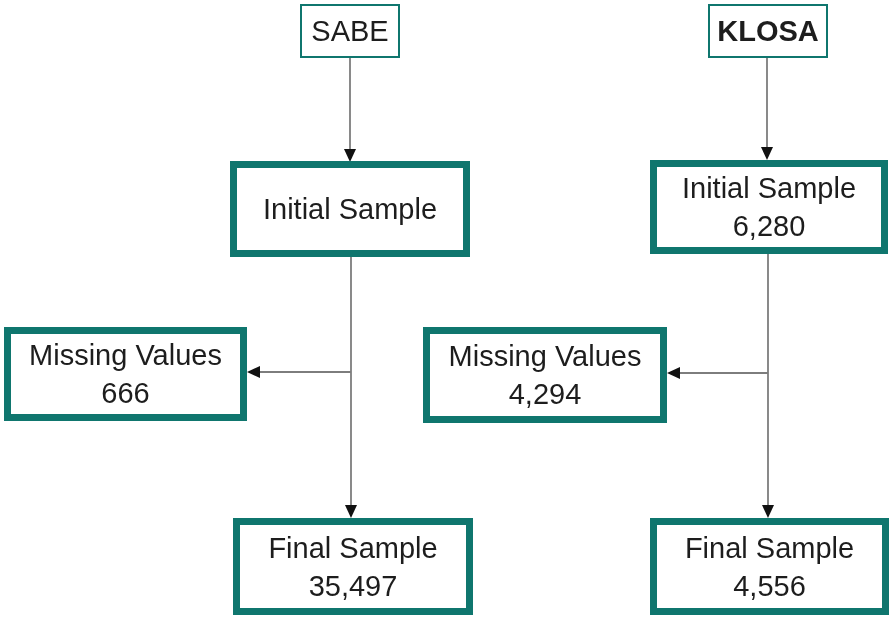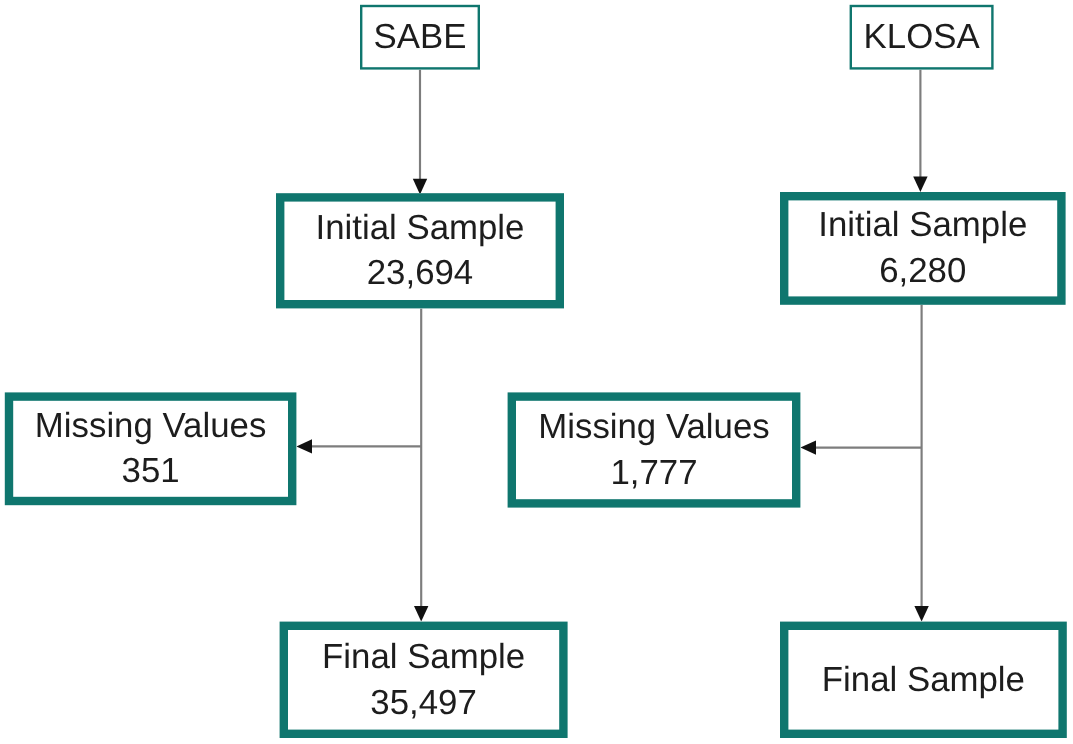--- a/index.html
+++ b/index.html
@@ -42,21 +42,21 @@
   }
   .header-box {
     border-width: 2.5px;
   }
   
   .sabe-source   { left: 300px; top: 4px;   width: 100px; height: 54px; }
   .sabe-initial  { left: 230px; top: 161px; width: 240px; height: 96px; }
   .sabe-missing  { left: 4px;   top: 327px; width: 243px; height: 94px; }
   .sabe-final    { left: 233px; top: 518px; width: 240px; height: 97px; }
   
-  .klosa-source  { left: 708px; top: 4px;   width: 120px; height: 54px; }
+  .klosa-source  { left: 708px; top: 4px;   width: 120px; height: 54px; font-weight: bold; }
   .klosa-initial { left: 650px; top: 160px; width: 238px; height: 94px; }
   .klosa-missing { left: 423px; top: 327px; width: 244px; height: 96px; }
   .klosa-final   { left: 650px; top: 518px; width: 239px; height: 97px; }
 </style>
 </head>
 <body>
 
 <div class="canvas">
 
   <svg class="connectors" width="894" height="620" viewBox="0 0 894 620" aria-hidden="true">
@@ -87,44 +87,44 @@
       <polygon points="667,373 680,367 680,379" fill="#111111"></polygon>
     </g>
   </svg>
 
   <div class="box header-box sabe-source">
     <div class="t">SABE</div>
   </div>
 
   <div class="box sabe-initial">
     <div class="t">Initial Sample</div>
-    <div class="t">23,694</div>
   </div>
 
   <div class="box sabe-missing">
     <div class="t">Missing Values</div>
-    <div class="t">351</div>
+    <div class="t">666</div>
   </div>
 
   <div class="box sabe-final">
     <div class="t">Final Sample</div>
     <div class="t">35,497</div>
   </div>
 
   <div class="box header-box klosa-source">
     <div class="t">KLOSA</div>
   </div>
 
   <div class="box klosa-initial">
     <div class="t">Initial Sample</div>
     <div class="t">6,280</div>
   </div>
 
   <div class="box klosa-missing">
     <div class="t">Missing Values</div>
-    <div class="t">1,777</div>
+    <div class="t">4,294</div>
   </div>
 
   <div class="box klosa-final">
     <div class="t">Final Sample</div>
+    <div class="t">4,556</div>
   </div>
 
 </div>
 
 </body></html>

